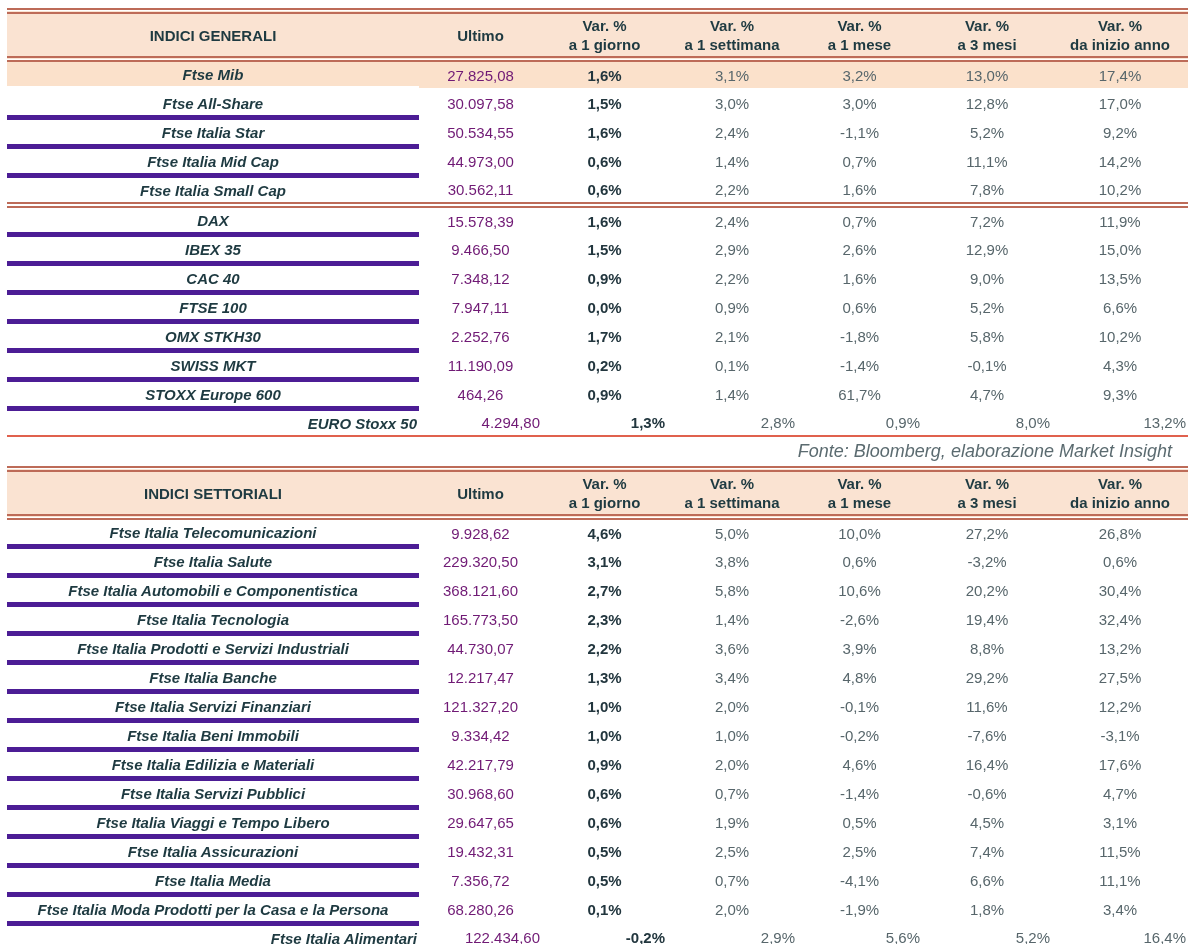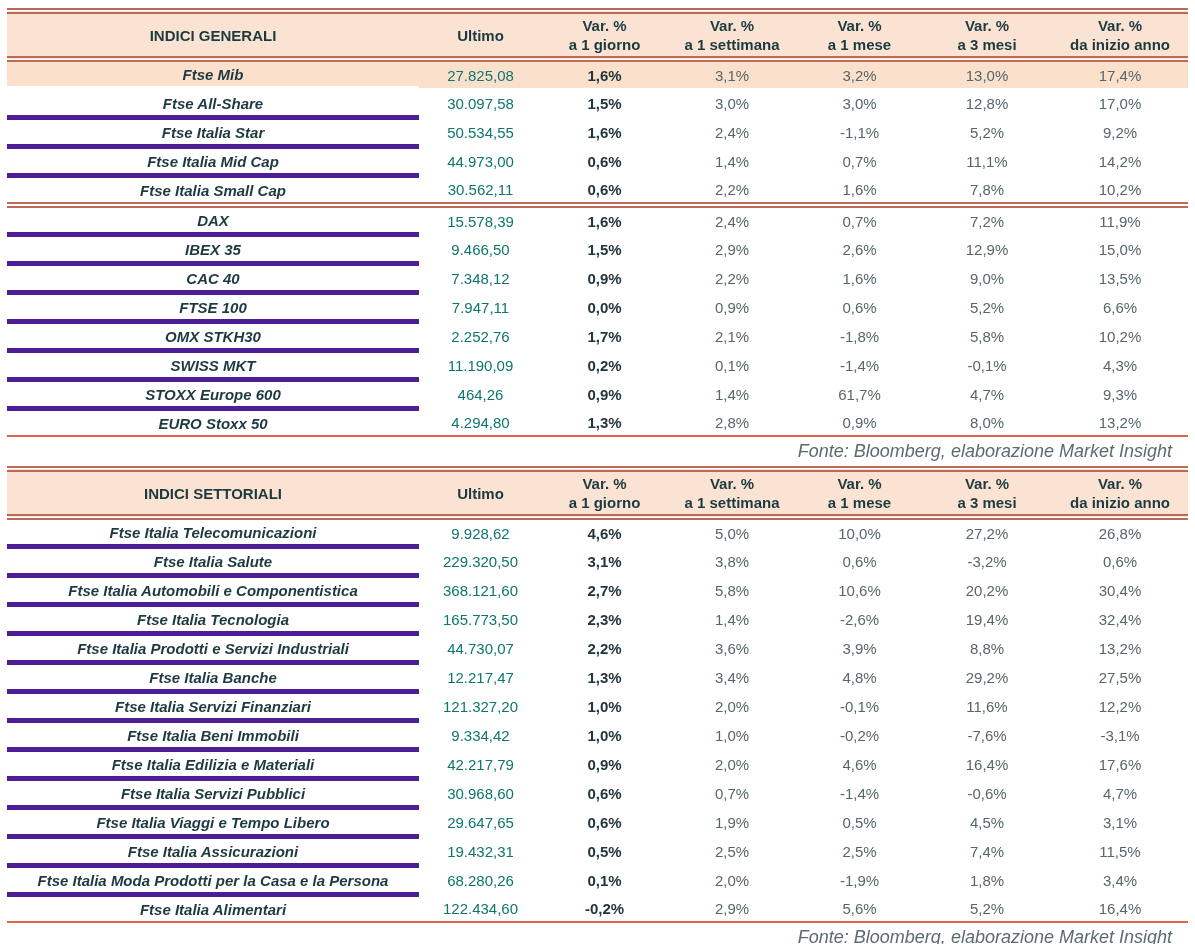--- a/index.html
+++ b/index.html
@@ -43,27 +43,27 @@
     overflow: hidden;
   }
   td.c-name {
     text-align: left;
     padding-left: 3px;
     font-weight: bold;
     font-style: italic;
     color: #1e3a41;
     border-bottom: 5px solid #4c1d95;
   }
-  td.c-ultimo { color: #0f766e; border-bottom: 1px solid transparent; }
+  td.c-ultimo { color: #701a75; border-bottom: 1px solid transparent; }
   td.c-var1   { color: #22363e; font-weight: bold; border-bottom: 1px solid transparent; }
   td.c-var    { color: #57666b; border-bottom: 1px solid transparent; }
   tr.hl td { background: #fbe1cb; }
   tr.hl td.c-name { border-bottom-color: transparent; }
   tr.group-end td { border-bottom: 6px double #bd6b58; }
-  tbody tr.last-row td { border-bottom: 2px solid #e0614e; }
+  tbody tr.last-row td { border-bottom: 2px solid #e0614e; text-align: right; }
   
   .fonte {
     width: 1181px;
     box-sizing: border-box;
     text-align: right;
     font-style: italic;
     font-size: 18px;
     color: #5b6b70;
     padding: 4px 16px 4px 0;
   }
@@ -368,20 +368,29 @@
       <tr>
         <td class="c-name">Ftse Italia Assicurazioni</td>
         <td class="c-ultimo">19.432,31</td>
         <td class="c-var1">0,5%</td>
         <td class="c-var">2,5%</td>
         <td class="c-var">2,5%</td>
         <td class="c-var">7,4%</td>
         <td class="c-var">11,5%</td>
       </tr>
       <tr>
+        <td class="c-name">Ftse Italia Media</td>
+        <td class="c-ultimo">7.356,72</td>
+        <td class="c-var1">0,5%</td>
+        <td class="c-var">0,7%</td>
+        <td class="c-var">-4,1%</td>
+        <td class="c-var">6,6%</td>
+        <td class="c-var">11,1%</td>
+      </tr>
+      <tr>
         <td class="c-name">Ftse Italia Moda Prodotti per la Casa e la Persona</td>
         <td class="c-ultimo">68.280,26</td>
         <td class="c-var1">0,1%</td>
         <td class="c-var">2,0%</td>
         <td class="c-var">-1,9%</td>
         <td class="c-var">1,8%</td>
         <td class="c-var">3,4%</td>
       </tr>
       <tr class="last-row">
         <td class="c-name">Ftse Italia Alimentari</td>

